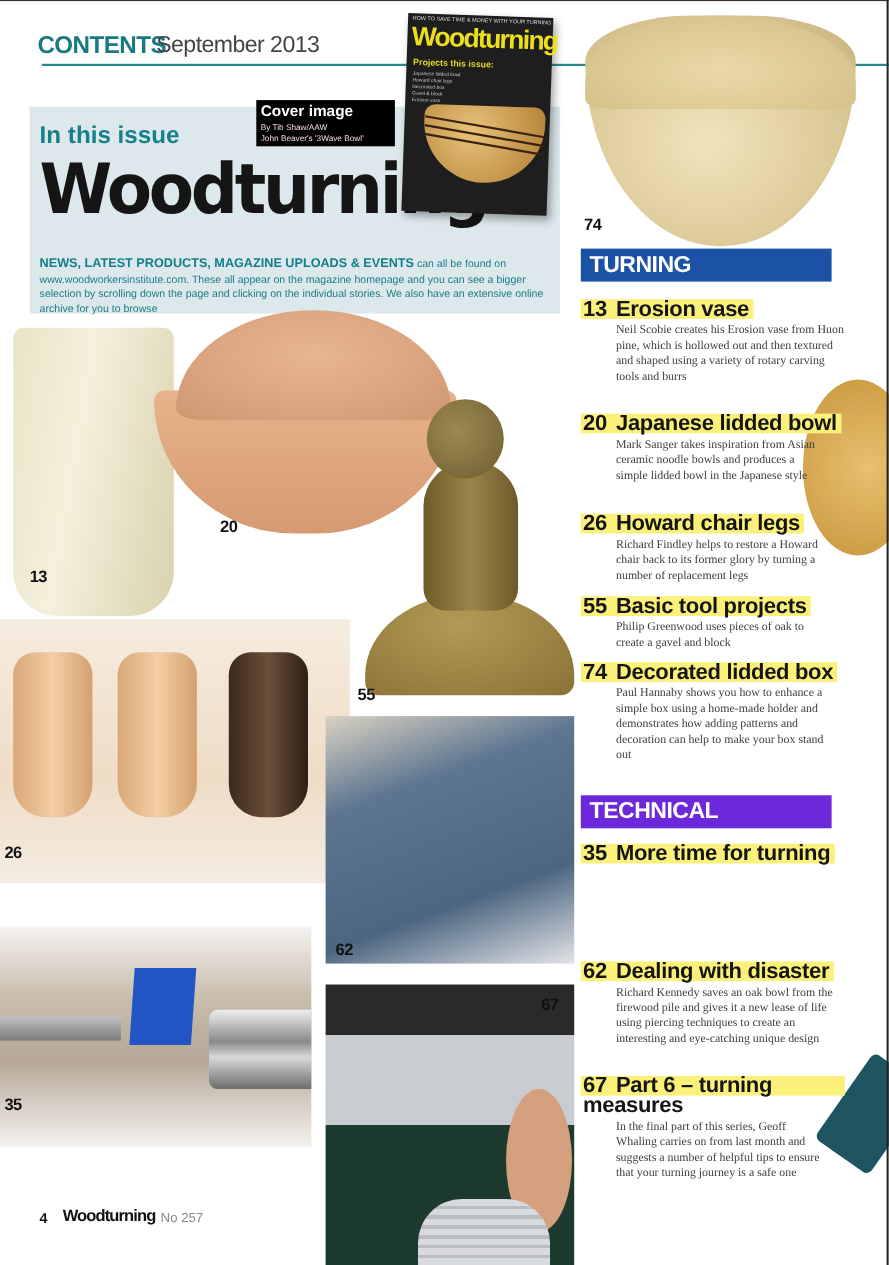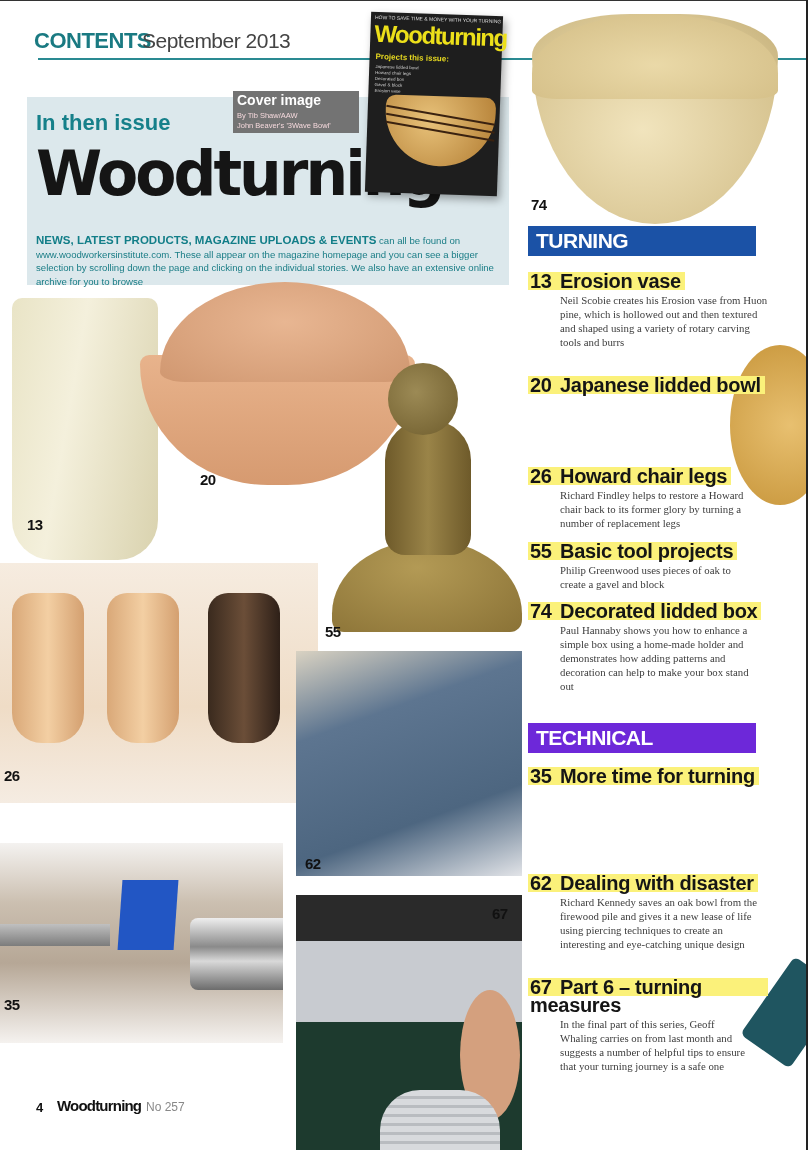--- a/index.html
+++ b/index.html
@@ -6,21 +6,21 @@
   body{width:808px;height:1150px;position:relative;overflow:hidden;background:#ffffff;font-family:"Liberation Sans",sans-serif;}
   .abs{position:absolute;}
   
   #hdr-contents{left:34px;top:28px;font-size:22px;font-weight:bold;color:#1a7a82;letter-spacing:-0.5px;}
   #hdr-date{left:142px;top:29px;font-size:21px;color:#444;letter-spacing:-0.5px;}
   #hdr-rule{left:38px;top:58px;width:770px;height:2px;background:#2a8a92;}
   
   #issue-box{left:27px;top:97px;width:482px;height:188px;background:#dce8ec;}
   #in-this-issue{left:36px;top:110px;font-size:22px;font-weight:bold;color:#16808a;}
   #big-title{left:36px;top:136px;font-size:60px;font-weight:bold;color:#151515;letter-spacing:-3px;font-family:"DejaVu Sans",sans-serif;transform:scaleY(1.05);transform-origin:left top;}
-  #cover-box{left:233px;top:91px;width:126px;height:42px;background:#737373;color:#fff;}
+  #cover-box{left:233px;top:91px;width:126px;height:42px;background:#000000;color:#fff;}
   #cover-title{position:absolute;left:4px;top:1px;font-size:14px;font-weight:bold;}
   #cover-l1,#cover-l2{position:absolute;left:4px;font-size:7.5px;color:#f4d8dc;}
   #cover-l1{top:20px;} #cover-l2{top:30px;}
   #news-text{left:36px;top:213px;width:470px;font-size:9.6px;line-height:13.5px;color:#1a7d86;margin-top:21px;}
   #news-text b{font-size:11.5px;color:#127e88;}
   
   #mag{left:368px;top:14px;width:132px;height:180px;background:#1e1e1e;transform:rotate(2deg);box-shadow:3px 4px 8px rgba(0,0,0,.35);}
   #mag-strap{position:absolute;left:4px;top:2px;font-size:5px;color:#ddd;white-space:nowrap;}
   #mag-title{position:absolute;left:4px;top:8px;font-size:24px;font-weight:bold;color:#ede01a;letter-spacing:-1.5px;}
   #mag-proj{position:absolute;left:6px;top:40px;font-size:8px;font-weight:bold;color:#e8da20;}
@@ -69,21 +69,21 @@
 </head>
 <body>
 
 <div class="abs" id="top-edge"></div>
 
 <div class="abs" id="hdr-contents">CONTENTS</div>
 <div class="abs" id="hdr-date">September 2013</div>
 <div class="abs" id="hdr-rule"></div>
 
 <div class="abs" id="issue-box"></div>
-<div class="abs" id="in-this-issue">In then issue</div>
+<div class="abs" id="in-this-issue">In this issue</div>
 <div class="abs" id="big-title">Woodturning</div>
 <div class="abs" id="news-text"><b>NEWS, LATEST PRODUCTS, MAGAZINE UPLOADS &amp; EVENTS</b><span> can all be found on www.woodworkersinstitute.com. These all appear on the magazine homepage and you can see a bigger selection by scrolling down the page and clicking on the individual stories. We also have an extensive online archive for you to browse</span></div>
 
 <div class="abs" id="cover-box">
   <div id="cover-title">Cover image</div>
   <div id="cover-l1">By Tib Shaw/AAW</div>
   <div id="cover-l2">John Beaver's '3Wave Bowl'</div>
 </div>
 
 <div class="abs" id="mag">
@@ -143,20 +143,21 @@
 <div class="photo" id="right-teal"></div>
 
 <div class="sect" id="sect-projects">TURNING</div>
 
 <div class="entry" style="top:272px">
   <div class="entry-head"><span class="entry-num">13</span><span>Erosion vase</span></div>
   <div class="entry-desc">Neil Scobie creates his Erosion vase from Huon pine, which is hollowed out and then textured and shaped using a variety of rotary carving tools and burrs</div>
 </div>
 <div class="entry" style="top:376px">
   <div class="entry-head"><span class="entry-num">20</span><span>Japanese lidded bowl</span></div>
+  <div class="entry-desc" style="width:185px">Mark Sanger takes inspiration from Asian ceramic noodle bowls and produces a simple lidded bowl in the Japanese style</div>
 </div>
 <div class="entry" style="top:467px">
   <div class="entry-head"><span class="entry-num">26</span><span>Howard chair legs</span></div>
   <div class="entry-desc" style="width:200px">Richard Findley helps to restore a Howard chair back to its former glory by turning a number of replacement legs</div>
 </div>
 <div class="entry" style="top:542px">
   <div class="entry-head"><span class="entry-num">55</span><span>Basic tool projects</span></div>
   <div class="entry-desc" style="width:185px">Philip Greenwood uses pieces of oak to create a gavel and block</div>
 </div>
 <div class="entry" style="top:602px">

